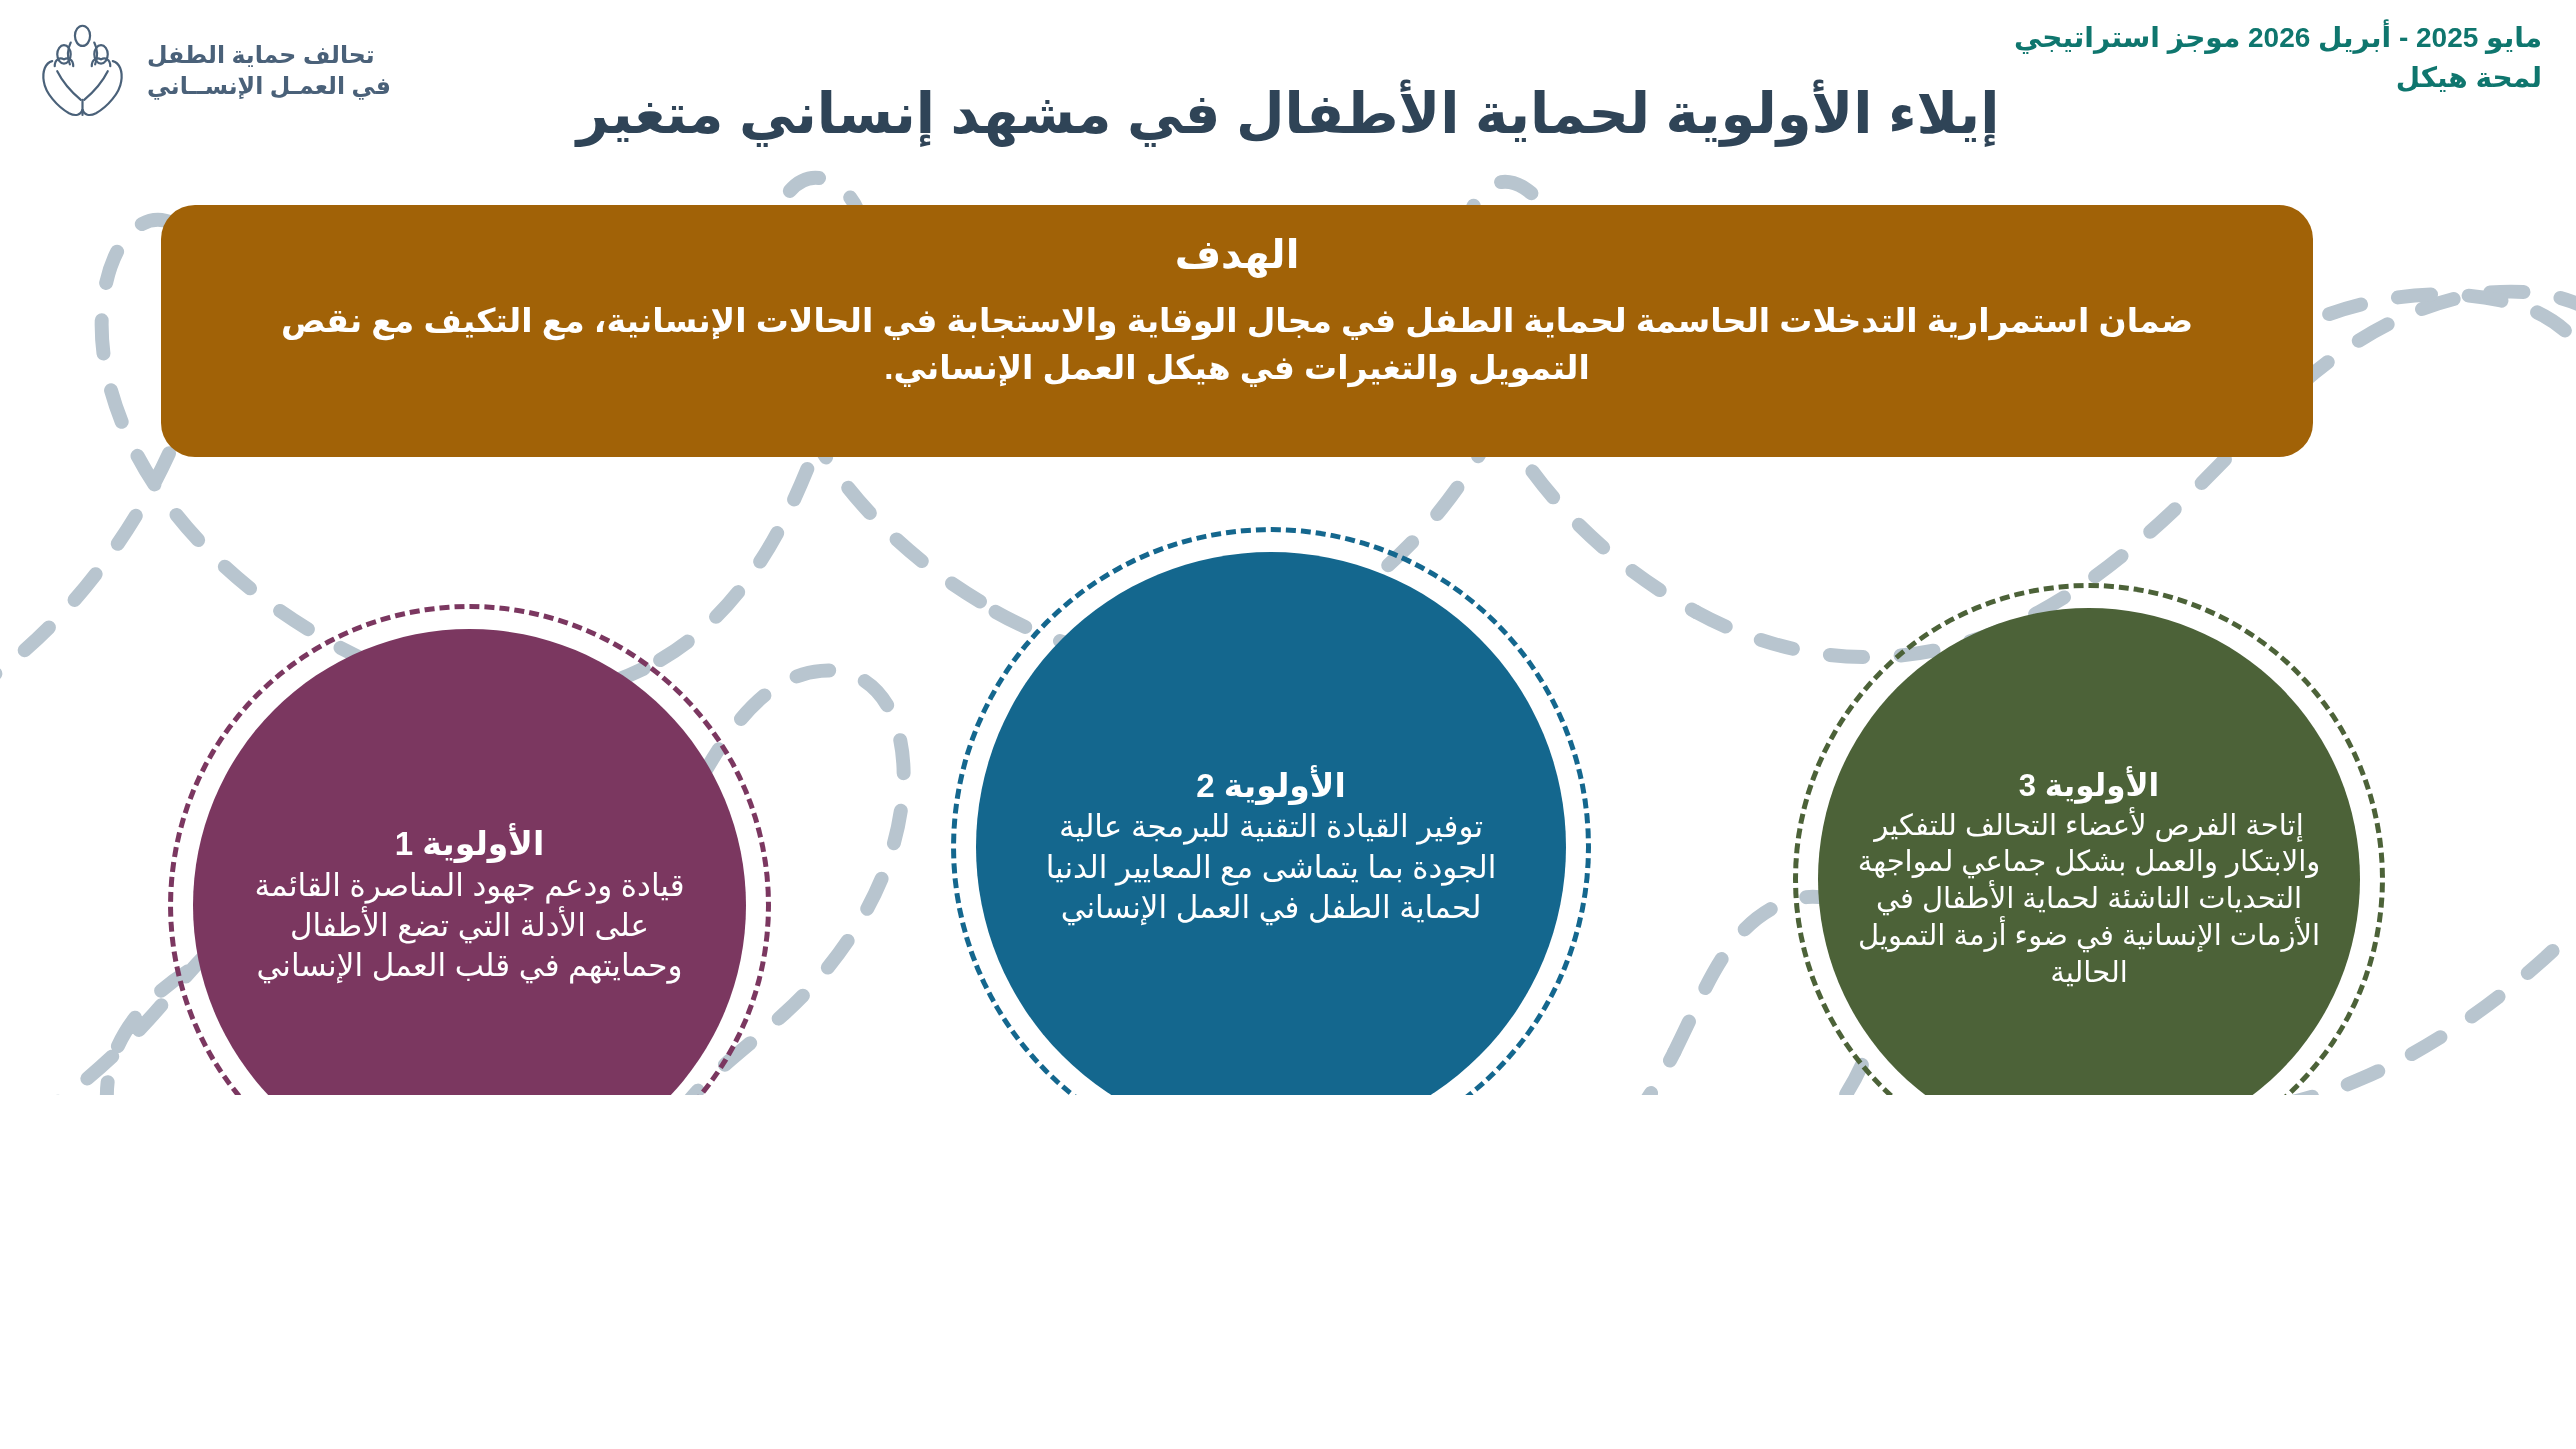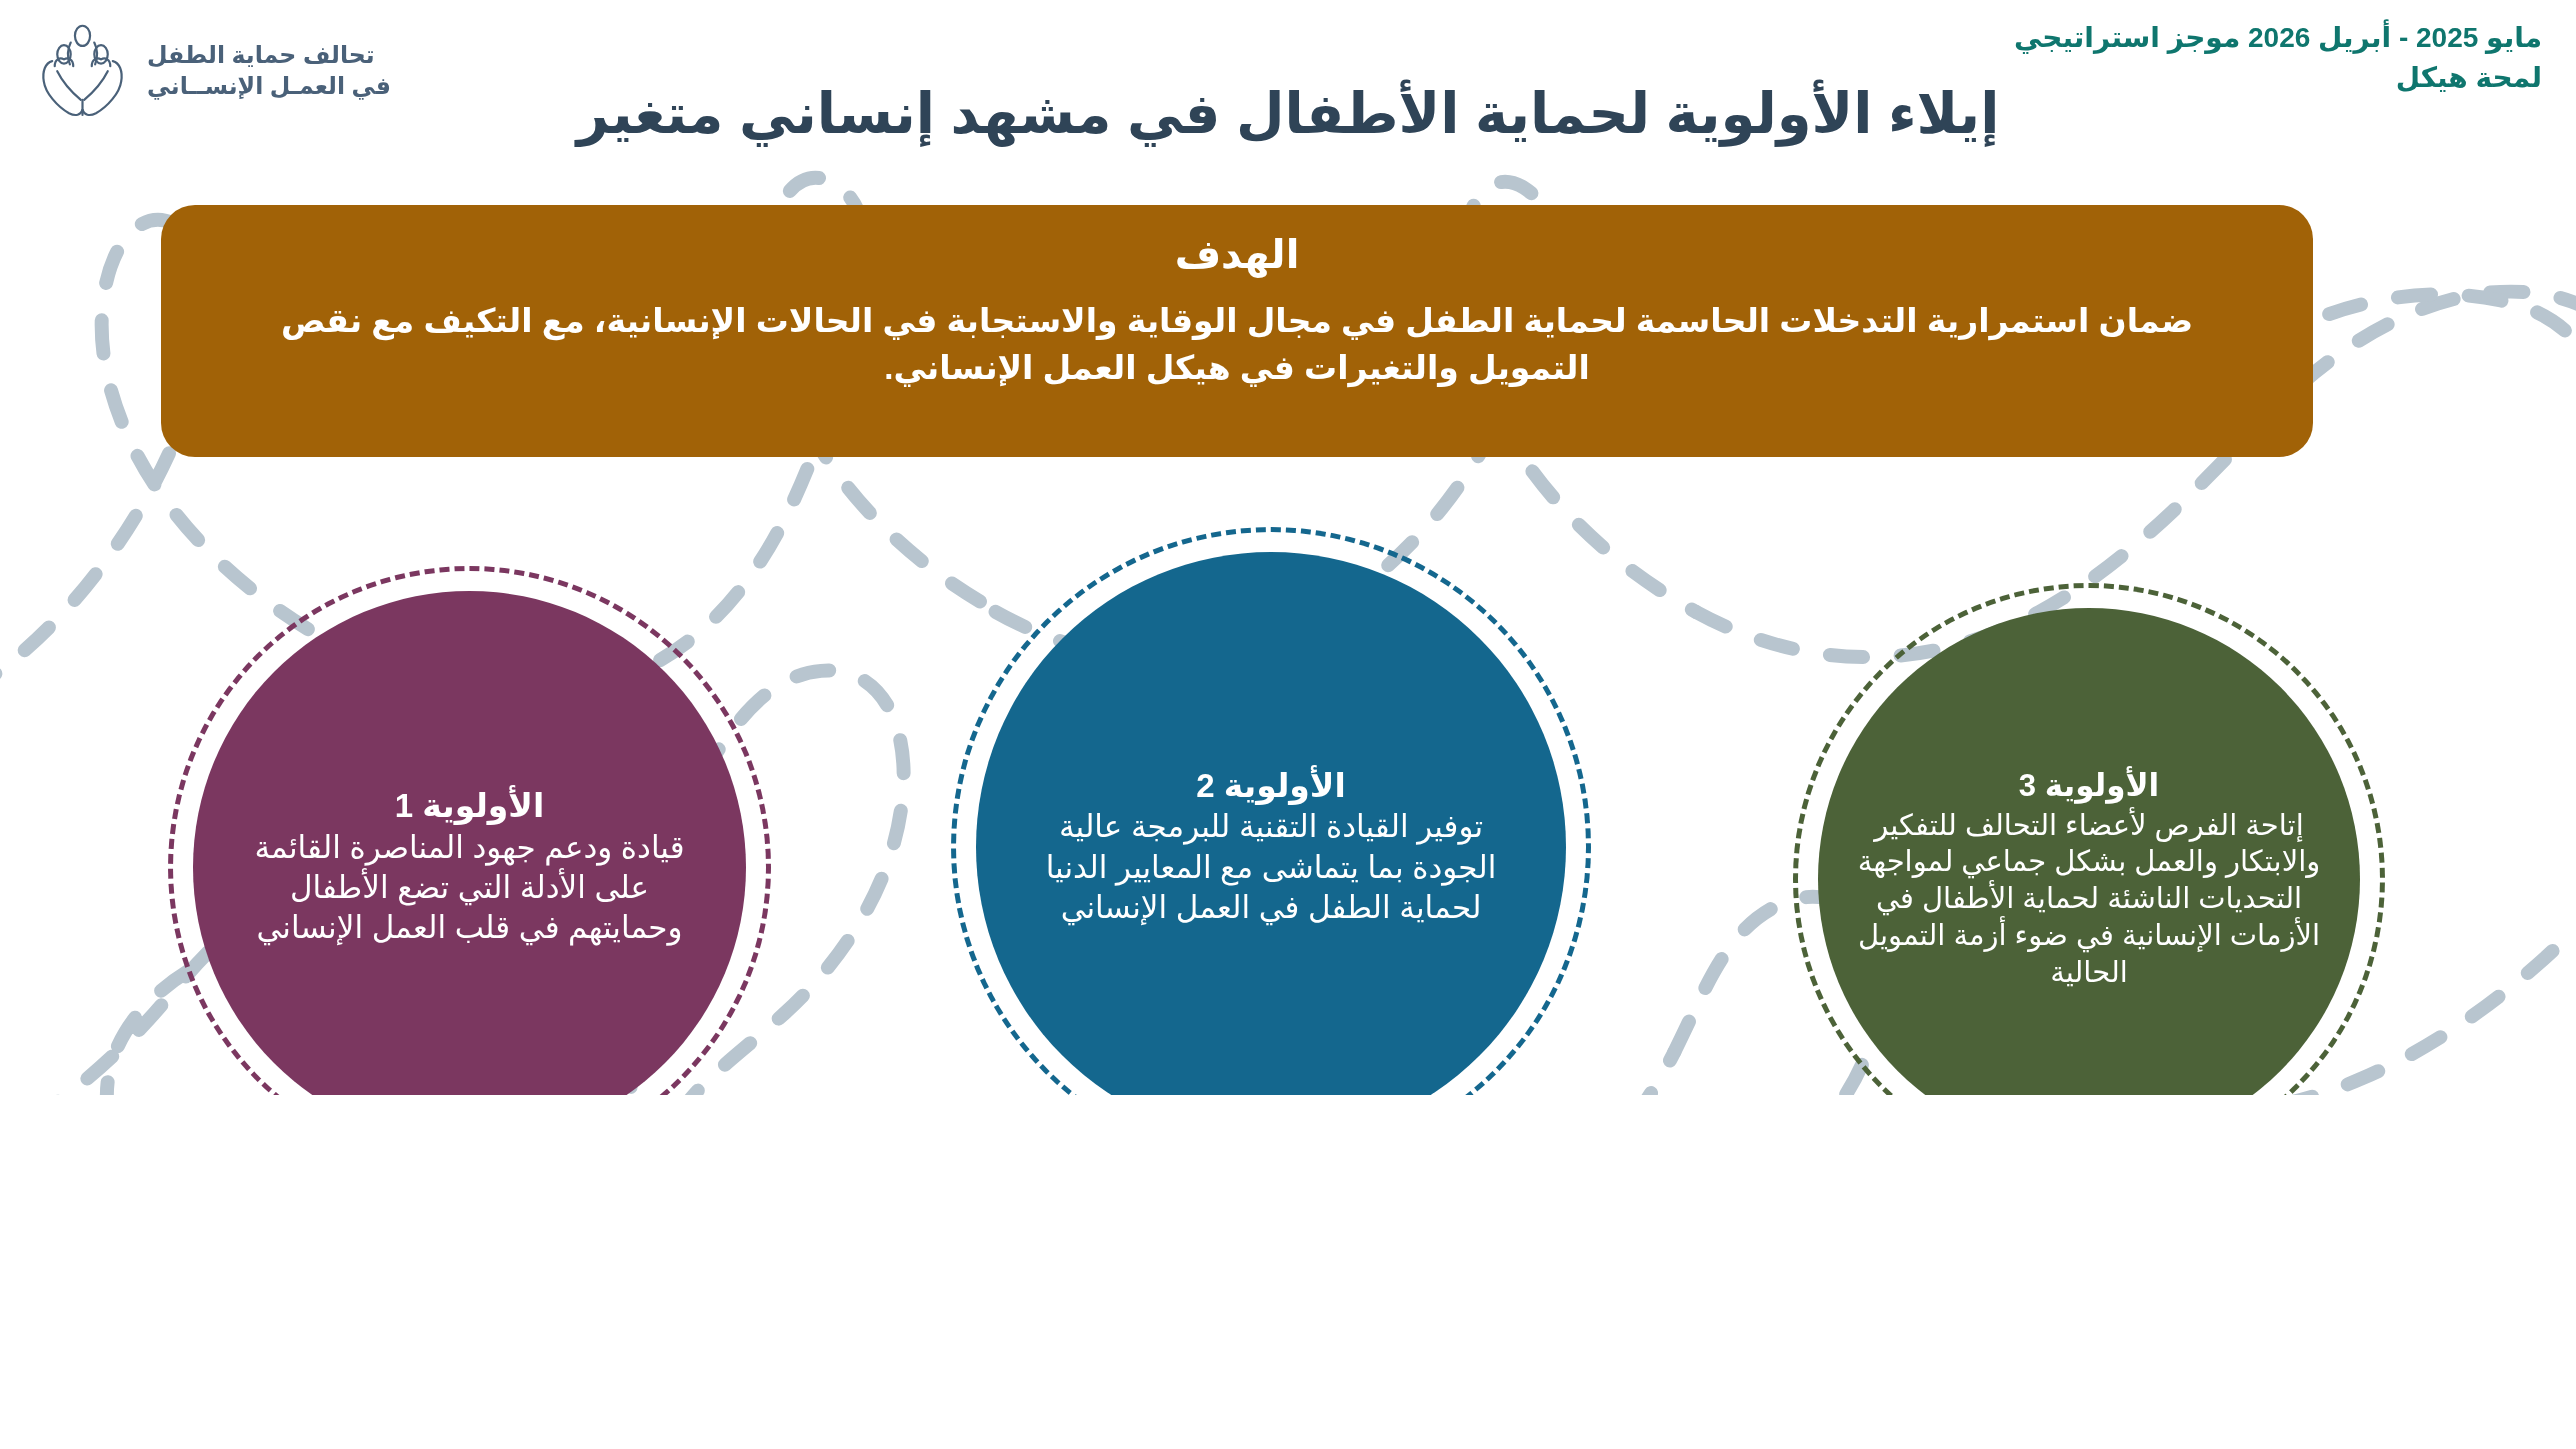--- a/index.html
+++ b/index.html
@@ -149,21 +149,21 @@
   }
 
   .priority .p-text {
     font-size: 31px;
     font-weight: 400;
     line-height: 1.30;
   }
 
   #priority-1 {
     left: 193px;
-    top: 591px;
+    top: 629px;
     width: 553px;
     height: 553px;
   }
   #priority-1 .disc { background: #7b3760; }
   #priority-1 .ring { border-color: #7b3760; }
 
   #priority-2 {
     left: 976px;
     top: 552px;
     width: 590px;

